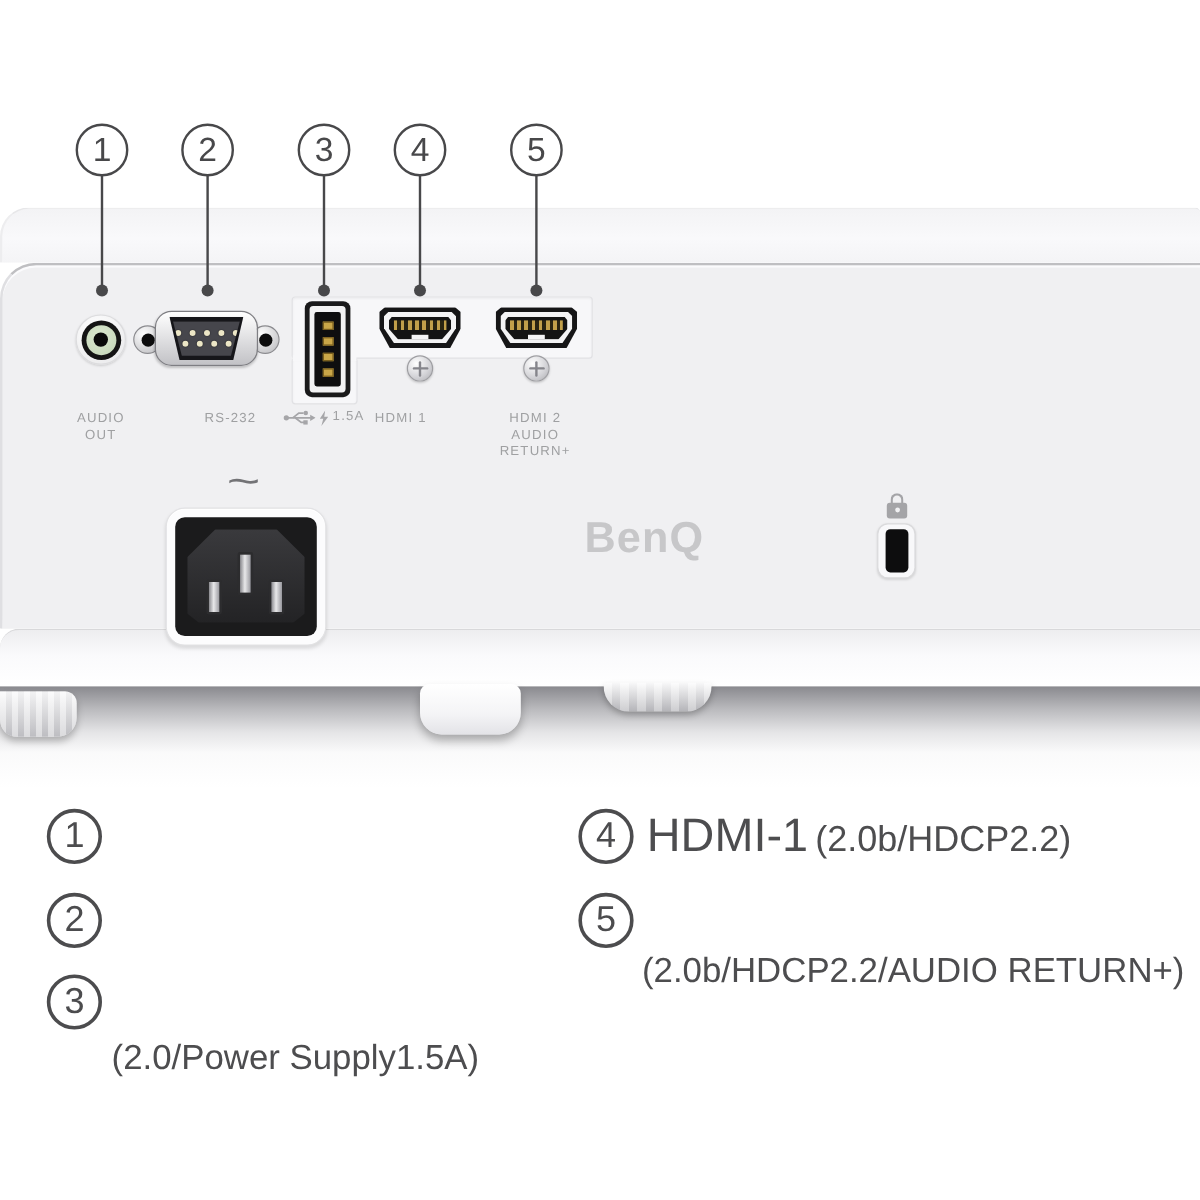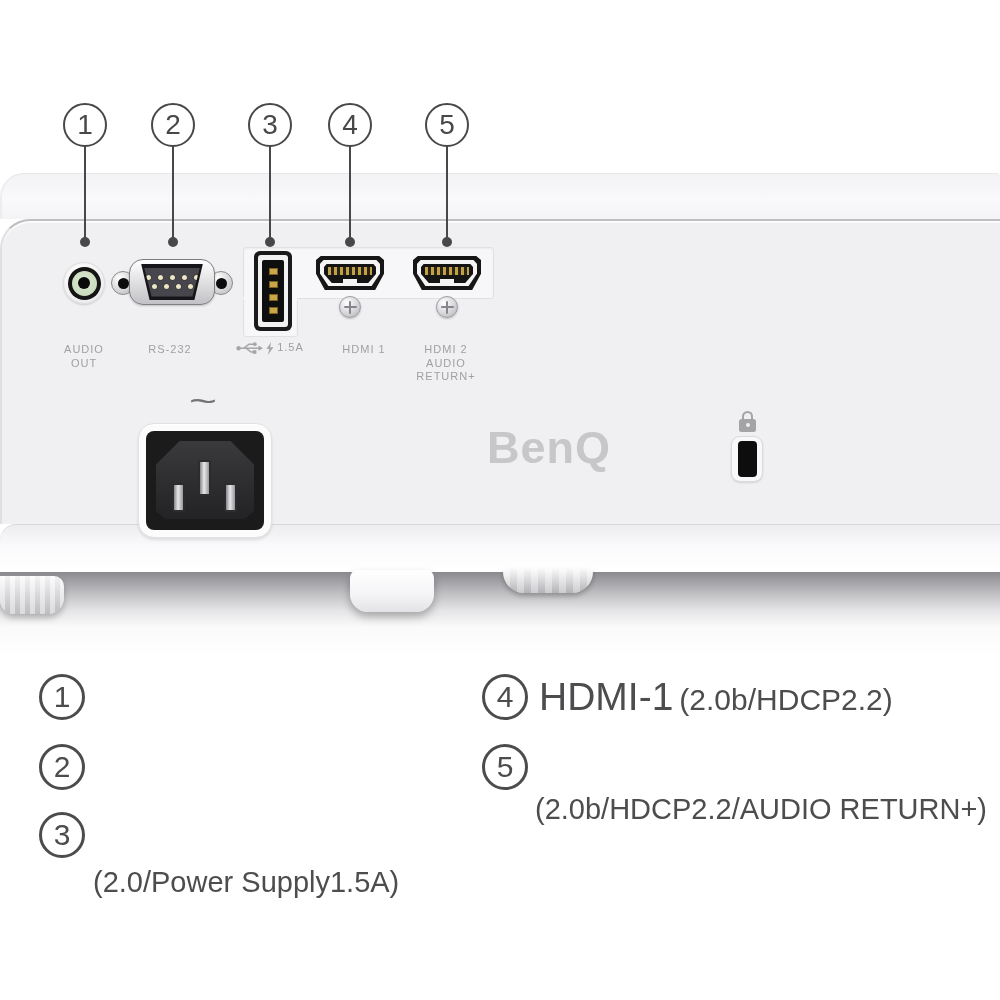--- a/index.html
+++ b/index.html
@@ -97,42 +97,42 @@
   .screw{width:22px;height:22px;border-radius:50%;top:296px;z-index:8;
     background:radial-gradient(circle at 35% 30%,#ffffff,#d2d2d6 60%,#adadb1);
     border:1px solid #9e9ea2;box-sizing:border-box;box-shadow:0 1px 2px rgba(0,0,0,0.2);
     display:flex;align-items:center;justify-content:center;}
   .screw .h{position:absolute;width:13px;height:2.5px;background:#85858b;border-radius:1px;}
   .screw .v{position:absolute;width:2.5px;height:13px;background:#85858b;border-radius:1px;}
 
   
   .plabel{font-size:11px;line-height:13.5px;letter-spacing:1px;color:#9fa0a2;text-align:center;z-index:9;}
   .lab-audio{left:44px;top:343px;width:80px;}
-  .lab-rs232{left:130px;top:343px;width:80px;}
+  .lab-rs232{left:152px;top:343px;width:80px;}
   .lab-usb{left:224px;top:341px;width:92px;display:flex;align-items:center;justify-content:center;gap:3px;}
-  .lab-hdmi1{left:324px;top:343px;width:80px;}
+  .lab-hdmi1{left:294px;top:343px;width:80px;}
   .lab-hdmi2{left:406px;top:343px;width:80px;}
 
   
   .tilde{left:181px;top:386px;width:44px;text-align:center;font-size:32px;line-height:30px;
     color:#737376;transform:scaleX(1.5);}
   .pwr-surround{left:138px;top:423px;width:134px;height:115px;border-radius:16px;background:#fcfcfd;
     border:1px solid #e2e2e4;box-sizing:border-box;box-shadow:0 2px 3px rgba(0,0,0,0.10),inset 0 1px 0 #fff;}
   .pwr-black{position:absolute;left:7px;top:7px;width:118px;height:99px;border-radius:8px;background:#1b1b1c;}
   .pwr-face{position:absolute;left:10px;top:10px;width:98px;height:78px;
     background:linear-gradient(180deg,#3a3a3d,#232325);
     clip-path:polygon(24% 0,76% 0,100% 30%,100% 90%,90% 100%,10% 100%,0 90%,0 30%);}
   .pwr-pin{position:absolute;width:13px;background:linear-gradient(90deg,#86868b,#e8e8ea 45%,#97979d);
     border:2px solid #2c2c2e;border-radius:2px;box-sizing:border-box;}
   .pin-l{left:16px;top:42px;height:29px;}
   .pin-c{left:42px;top:19px;height:36px;}
   .pin-r{left:68px;top:42px;height:29px;}
 
   
-  .benq{left:487px;top:428px;width:140px;font-size:45px;line-height:40px;font-weight:700;
+  .benq{left:487px;top:428px;width:140px;font-size:36px;line-height:40px;font-weight:700;
     letter-spacing:1px;color:#c7c7c9;}
   .klock-shackle{left:742px;top:411px;width:11px;height:11px;border:2.5px solid #a4a4a7;border-bottom:none;
     border-radius:6px 6px 0 0;box-sizing:border-box;}
   .klock-body{left:739px;top:419px;width:17px;height:13px;background:#a4a4a7;border-radius:2.5px;
     display:flex;align-items:flex-start;justify-content:center;}
   .klock-key{width:4px;height:4px;border-radius:50%;background:#f0f0f2;margin-top:4px;}
   .kslot-outer{left:731px;top:436px;width:32px;height:46px;border-radius:9px;background:#f8f8fa;
     border:1px solid #dadadc;box-sizing:border-box;box-shadow:0 1px 2px rgba(0,0,0,0.12);
     display:flex;align-items:center;justify-content:center;}
   .kslot-inner{width:19px;height:36px;border-radius:4px;background:#0d0d0e;}

